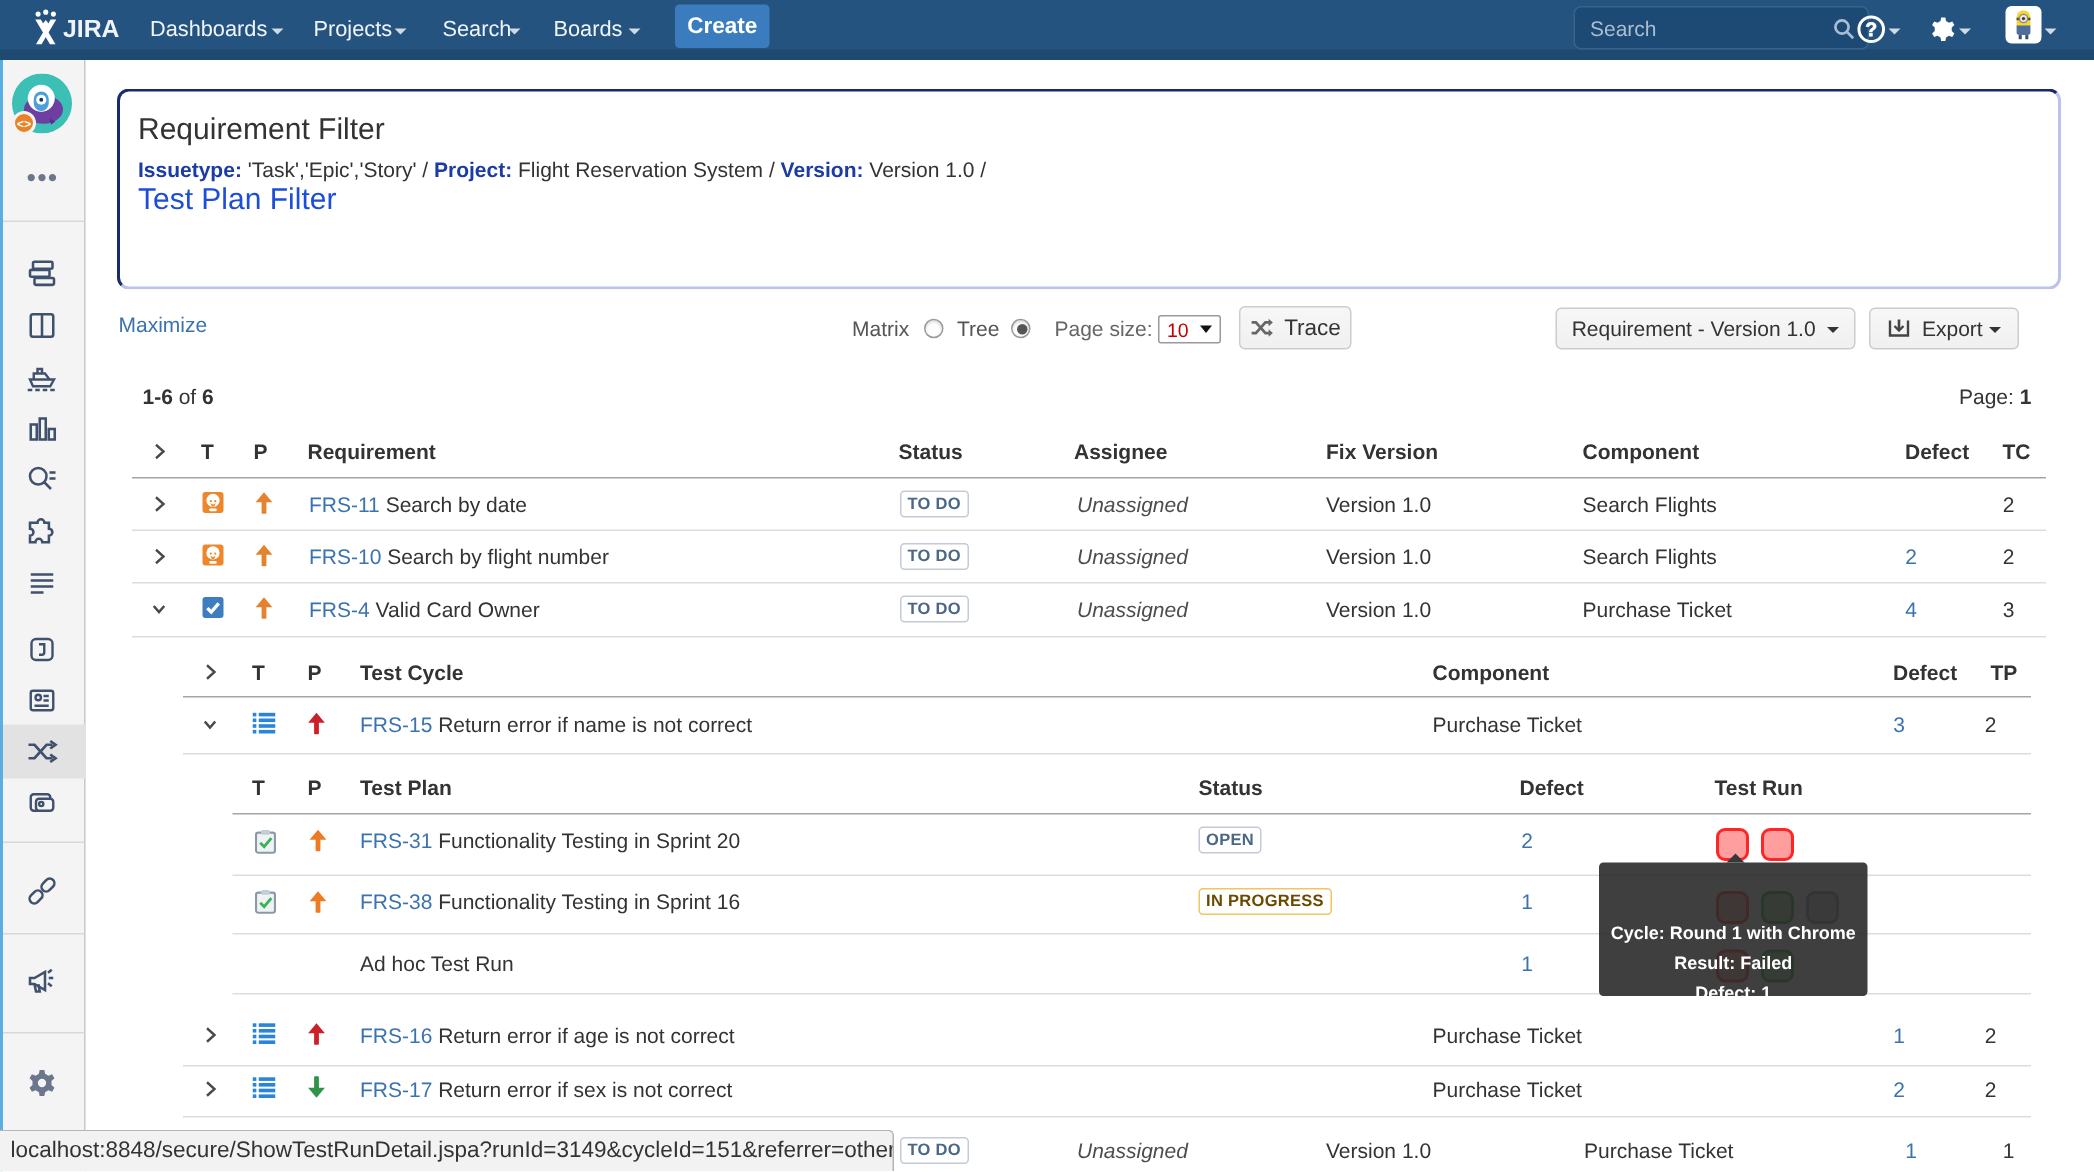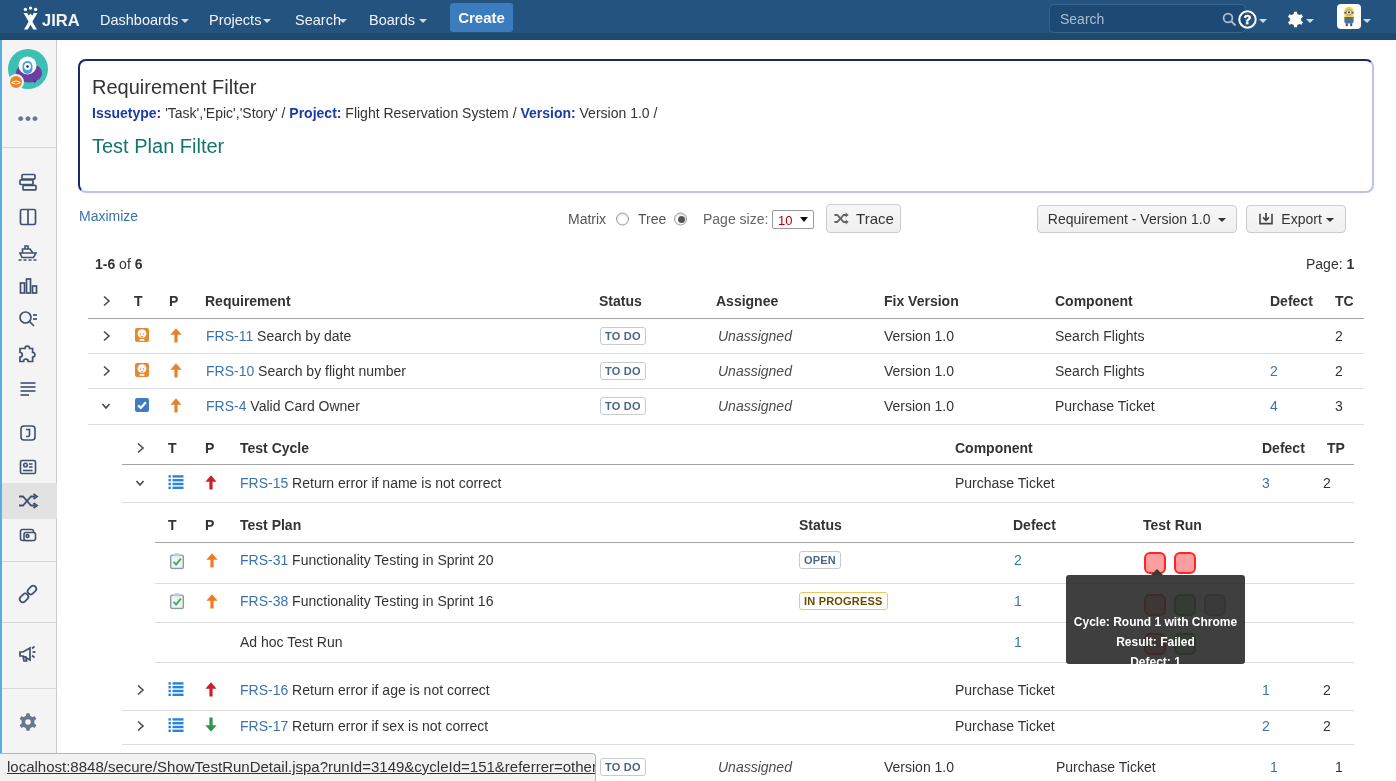--- a/index.html
+++ b/index.html
@@ -20,21 +20,21 @@
 #nav { position:absolute; left:0; top:0; width:1396px; height:40px; background:#24537f; }
 .navtxt { position:absolute; top:50%; transform:translateY(-50%); color:#f0f4f8; font-size:14.5px; white-space:nowrap; }
 .caret { position:absolute; width:0; height:0; border-left:4px solid transparent; border-right:4px solid transparent; border-top:4px solid #cfdae4; top:50%; margin-top:-1px; }
 
 #side { position:absolute; left:0; top:40px; width:57px; height:741px; background:#f4f4f4; border-right:1px solid #c9c9c9; }
 #side svg { position:absolute; left:50%; transform:translate(-50%,-50%); }
 .sdiv { position:absolute; left:0; width:57px; height:1px; background:#d8d8d8; }
 .icon16 { position:absolute; transform:translate(-50%,-50%); }
 
 .btn { position:absolute; background:linear-gradient(#f7f7f7,#f0f0f0); border:1px solid #cccccc; border-radius:4px; color:#333; font-size:15px; display:flex; align-items:center; justify-content:center; }
-#statusbar { position:absolute; left:0; top:753px; width:596px; height:28px; background:#f2f2f2; border:1px solid #b5b5b5; border-left:none; border-bottom:none; border-top-right-radius:4px; font-size:15px; color:#333; line-height:26px; padding-left:7px; white-space:nowrap; overflow:hidden;text-decoration:underline; }
+#statusbar { position:absolute; left:0; top:753px; width:596px; height:28px; background:#f2f2f2; border:1px solid #b5b5b5; border-left:none; border-bottom:none; border-top-right-radius:4px; font-size:15px; color:#333; line-height:26px; padding-left:7px; white-space:nowrap; overflow:hidden; }
 #tooltip { position:absolute; left:1066px; top:575px; width:179px; height:89px; background:rgba(42,42,42,0.90); border-radius:3px; color:#fff; font-size:12px; font-weight:bold; text-align:center; }
 #tooltip .tl { position:absolute; left:0; width:100%; transform:translateY(-50%);margin-top:32px; }
 .sq { position:absolute; width:22px; height:22px; border-radius:6px; }
 .radio { position:absolute; width:13px; height:13px; border-radius:50%; background:#fdfdfd; border:1px solid #9a9a9a; transform:translateY(-50%); box-shadow:inset 0 1px 2px rgba(0,0,0,0.15); }
 </style>
 </head>
 <body>
 <div id="app">
 
 <div id="nav">
@@ -180,21 +180,21 @@
   <div class="sdiv" style="top:648px"></div>
   <svg style="top:682px" width="19" height="19" viewBox="0 0 24 24">
         <path fill="#6b778c" d="M12 8.5 A3.5 3.5 0 1 0 12 15.5 A3.5 3.5 0 1 0 12 8.5 M10 1 L14 1 L14.6 4.2 L17.4 5.8 L20.5 4.6 L22.5 8 L20 10.3 L20 13.7 L22.5 16 L20.5 19.4 L17.4 18.2 L14.6 19.8 L14 23 L10 23 L9.4 19.8 L6.6 18.2 L3.5 19.4 L1.5 16 L4 13.7 L4 10.3 L1.5 8 L3.5 4.6 L6.6 5.8 L9.4 4.2 Z" fill-rule="evenodd"></path>
       </svg>
   <div class="abs" style="left:0;top:0;width:2px;height:741px;background:#59afe1"></div>
 </div>
 
 <div class="abs" style="left:78px;top:59px;width:1296px;height:134px;border-radius:8px;border-top:2px solid #1a2b6d;border-left:2px solid #1a2b6d;border-right:2px solid #bcc2ec;border-bottom:2px solid #bcc2ec;background:#fff"></div>
 <div class="t" style="left:92px;top:87px;font-size:20px;color:#333">Requirement Filter</div>
 <div class="t" style="left:92px;top:113px"><span class="b" style="color:#1b3ba5">Issuetype:</span> 'Task','Epic','Story' / <span class="b" style="color:#1b3ba5">Project:</span> Flight Reservation System / <span class="b" style="color:#1b3ba5">Version:</span> Version 1.0 /</div>
-<div class="t" style="left:92px;top:146px;font-size:20px;color:#0f766e">Test Plan Filter</div>
+<div class="t" style="left:92px;top:134px;font-size:20px;color:#1d4ed8">Test Plan Filter</div>
 
 <div class="t lnk" style="left:79px;top:216px">Maximize</div>
 <div class="t" style="left:568px;top:219px;color:#555;font-size:14px">Matrix</div>
 <div class="radio" style="left:616px;top:219px"></div>
 <div class="t" style="left:638px;top:219px;color:#555;font-size:14px">Tree</div>
 <div class="radio" style="left:674px;top:219px"></div>
 <div class="abs" style="left:677.5px;top:215.5px;width:7px;height:7px;border-radius:50%;background:#555"></div>
 <div class="t" style="left:703px;top:219px;color:#666;font-size:14px">Page size:</div>
 <div class="abs" style="left:772px;top:210px;width:42px;height:19px;background:#fff;border:1px solid #9a9a9a;border-radius:2px">
   <span style="position:absolute;left:5px;top:50%;transform:translateY(-50%);color:#c00000;font-size:13px">10</span>

